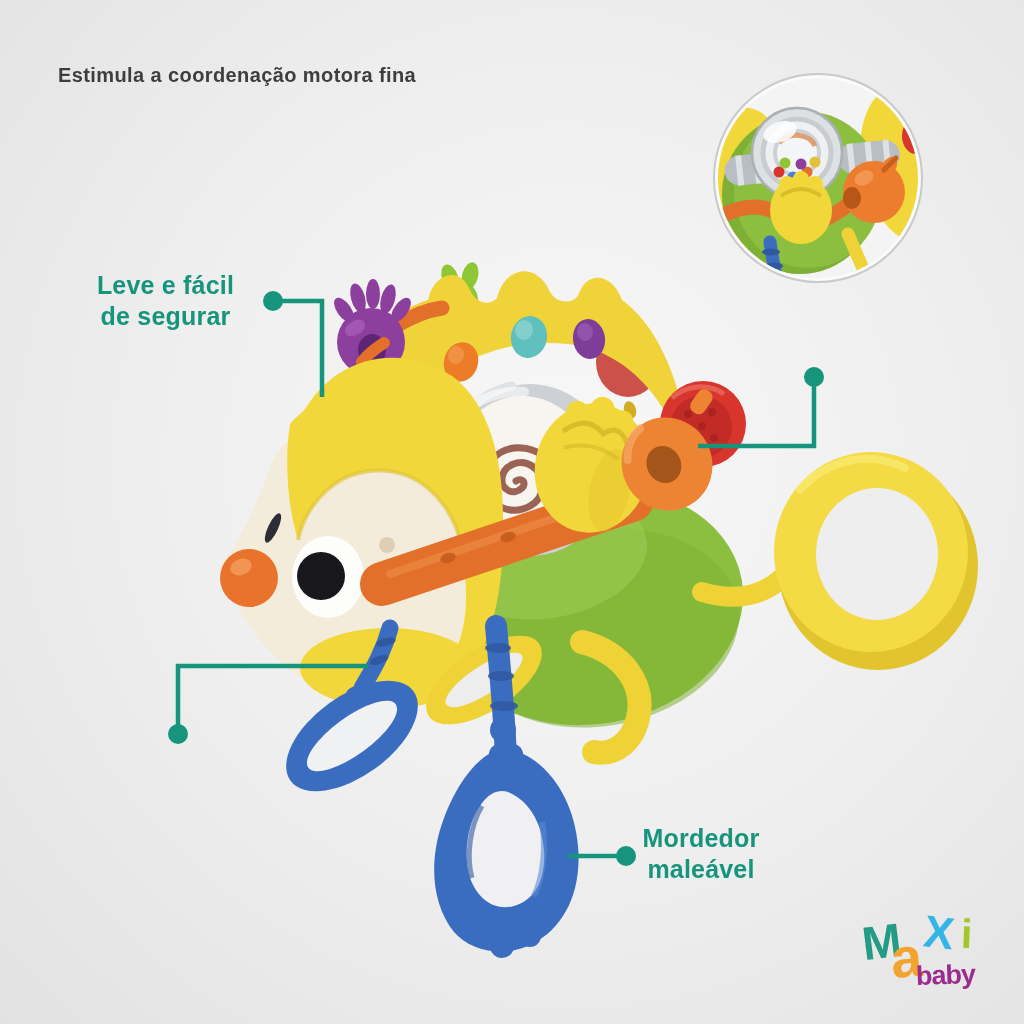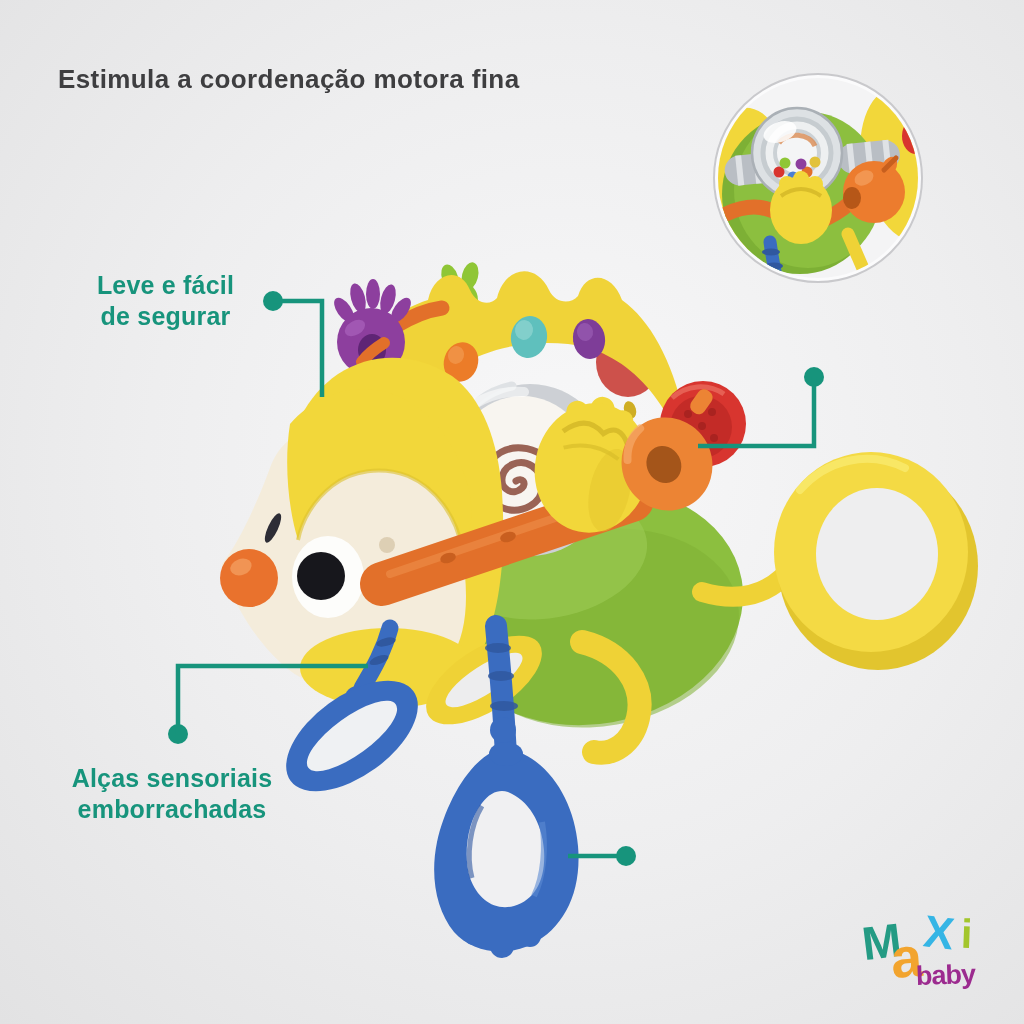--- a/index.html
+++ b/index.html
@@ -4,21 +4,21 @@
 <style>
   html,body{margin:0;padding:0;}
   .stage{
     position:relative;width:1024px;height:1024px;overflow:hidden;
     font-family:"Liberation Sans",sans-serif;
     background:radial-gradient(ellipse at 55% 45%, #f8f8f9 0%, #eeeeef 52%, #e2e2e3 100%);
   }
   .scene{position:absolute;left:0;top:0;width:1024px;height:1024px;}
   .title{
     position:absolute;left:58px;top:64px;width:620px;
-    font-size:26px;font-weight:bold;color:#3E3E40;letter-spacing:.4px;
+    font-size:20px;font-weight:bold;color:#3E3E40;letter-spacing:.4px;
   }
   .callout{
     position:absolute;color:#17947C;font-weight:bold;text-align:center;
     white-space:pre-line;line-height:1.22;font-size:25px;letter-spacing:.2px;
   }
   .co-grip{left:48px;top:270px;width:235px;}
   .co-shapes{left:655px;top:290px;width:322px;}
   .co-handles{left:36px;top:763px;width:272px;}
   .co-teether{left:608px;top:823px;width:186px;}
   .logo{position:absolute;left:860px;top:912px;width:136px;height:84px;}
@@ -283,22 +283,22 @@
       <circle cx="626" cy="856" r="10" stroke="none"></circle>
       <path d="M568 856 H618" stroke-width="4.5" fill="none"></path>
     </g>
   </g>
 </svg>
 
 <div class="title">Estimula a coordenação motora fina</div>
 
 <div class="callout co-grip">Leve e fácil
 de segurar</div>
-<div class="callout co-handles">Alças sensoriais
-emborrachadas</div>
+<div class="callout co-teether">Mordedor
+maleável</div>
 
 <div class="logo">
   <span class="lm">M</span>
   <span class="la">a</span>
   <span class="lx">X</span>
   <span class="li">i</span>
   <span class="lbaby">baby</span>
 </div>
 
 </div>

